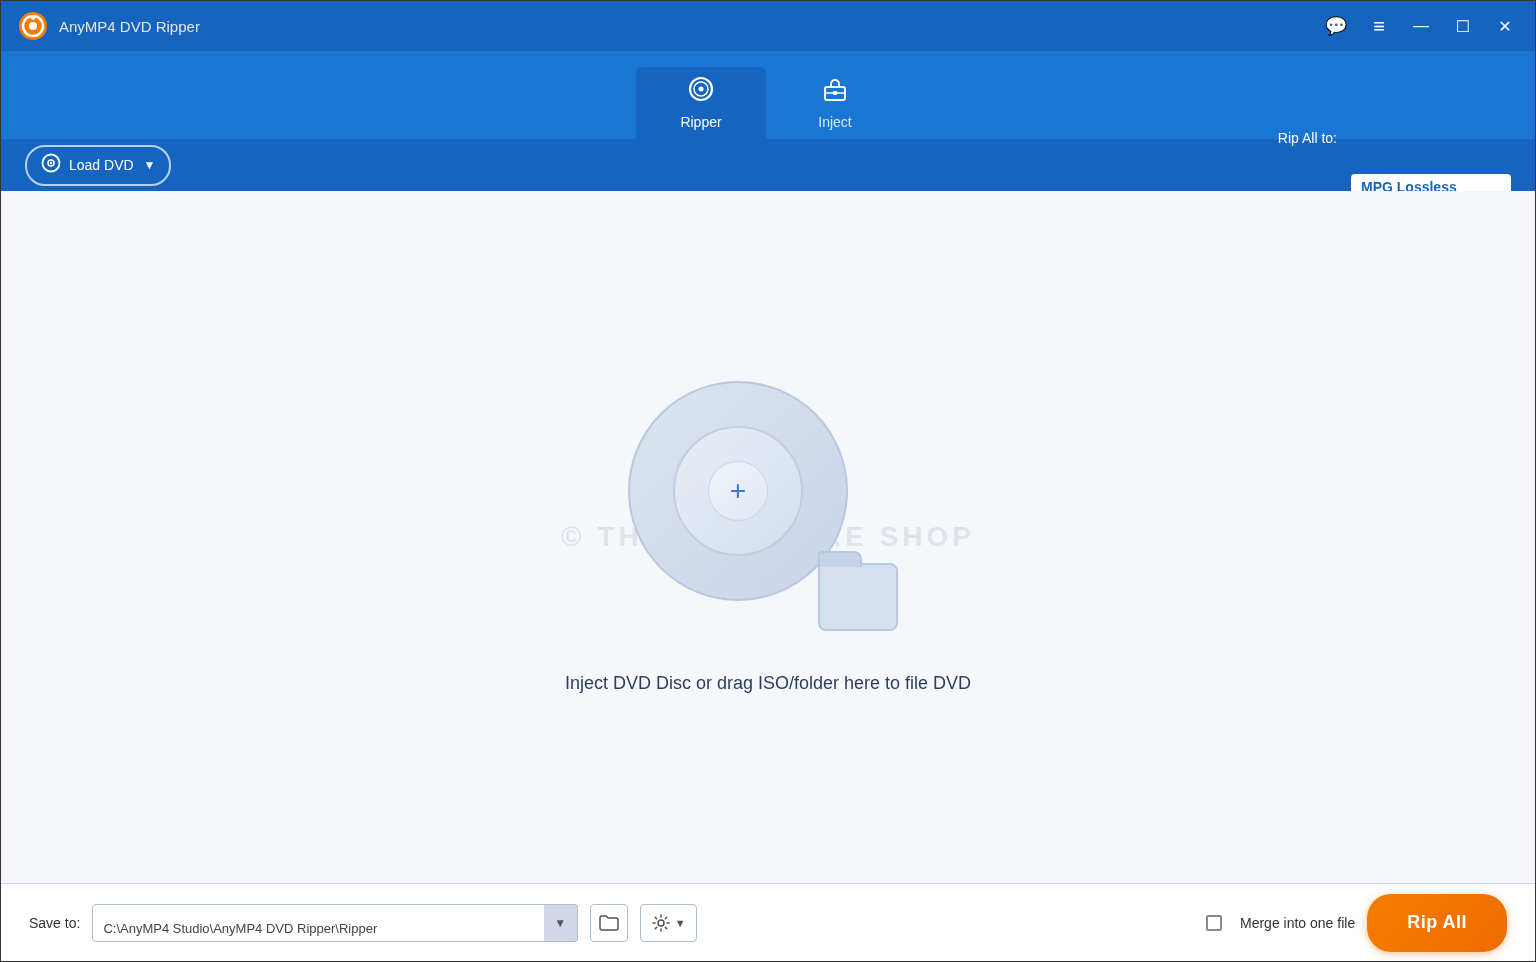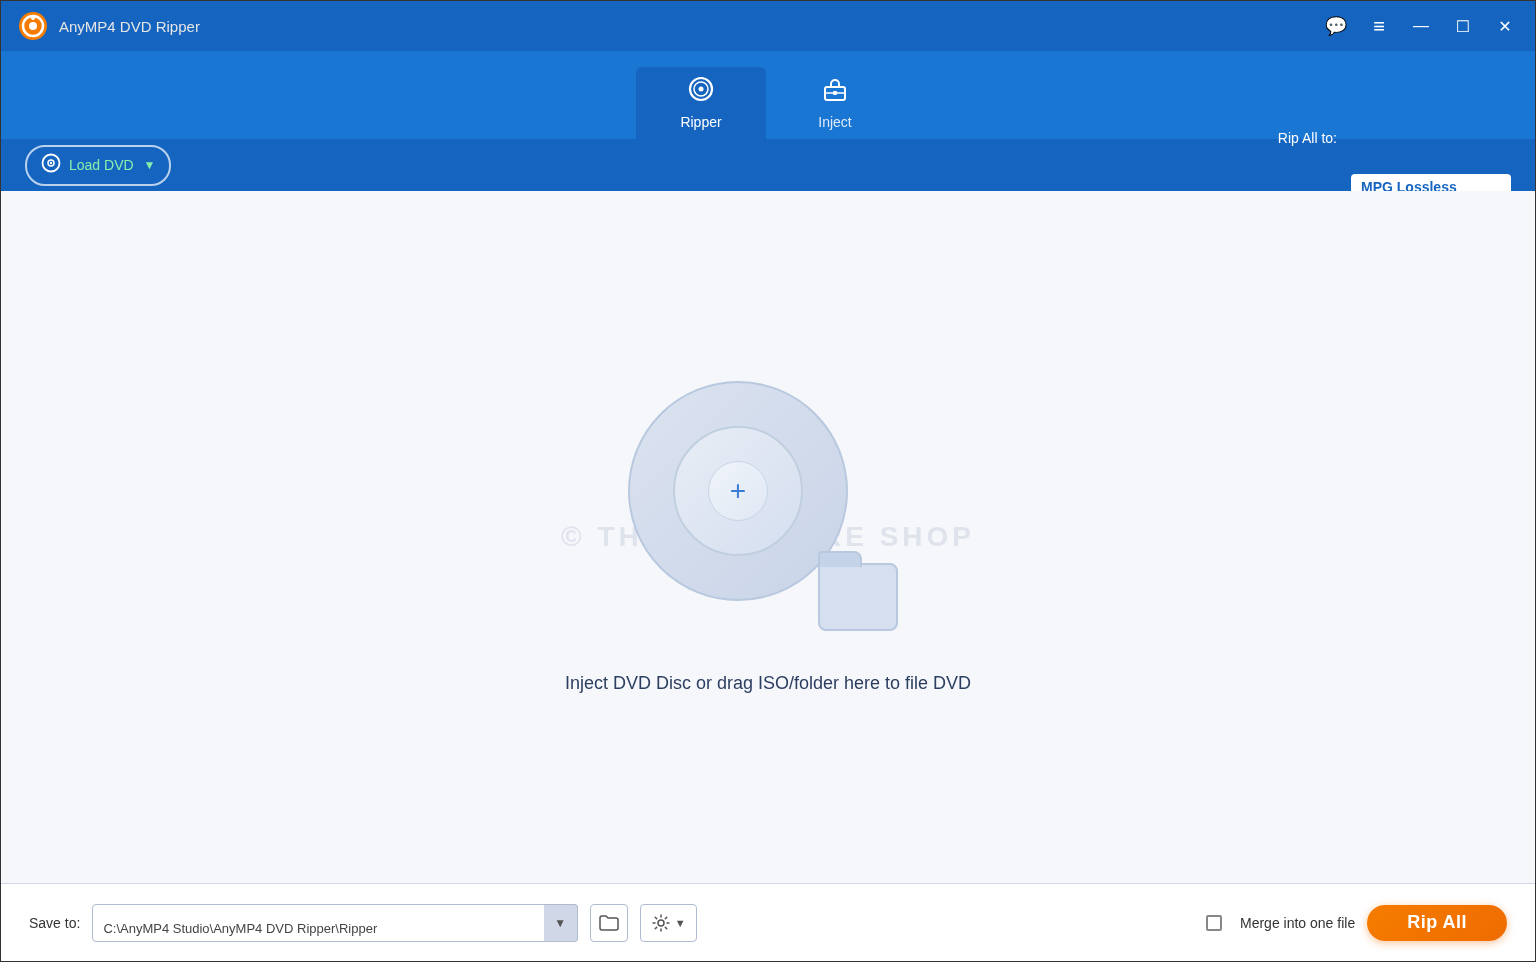--- a/index.html
+++ b/index.html
@@ -93,21 +93,21 @@
       height: 52px;
       display: flex;
       align-items: center;
       padding: 0 24px;
       flex-shrink: 0;
     }
     .load-dvd-btn {
       display: flex;
       align-items: center;
       gap: 8px;
-      color: #86efac;
+      color: #ffffff;
       cursor: pointer;
       border: 2px solid rgba(255,255,255,0.7);
       border-radius: 20px;
       padding: 6px 14px;
       font-size: 14px;
     }
     .load-dvd-icon {
       font-size: 18px;
     }
     .toolbar-spacer { flex: 1; }
@@ -356,21 +356,21 @@
       border-radius: 2px;
       display: inline-block;
       flex-shrink: 0;
     }
     .rip-all-btn {
       background: linear-gradient(135deg, #f57c00 0%, #ef6c00 100%);
       color: white;
       border: none;
       border-radius: 24px;
       padding: 0 40px;
-      height: 36px;
+      height: 58px;
       font-size: 18px;
       font-weight: 700;
       cursor: pointer;
       white-space: nowrap;
       letter-spacing: 0.5px;
       flex-shrink: 0;
       box-shadow: 0 2px 8px rgba(239,108,0,0.4);
     }
 
     

